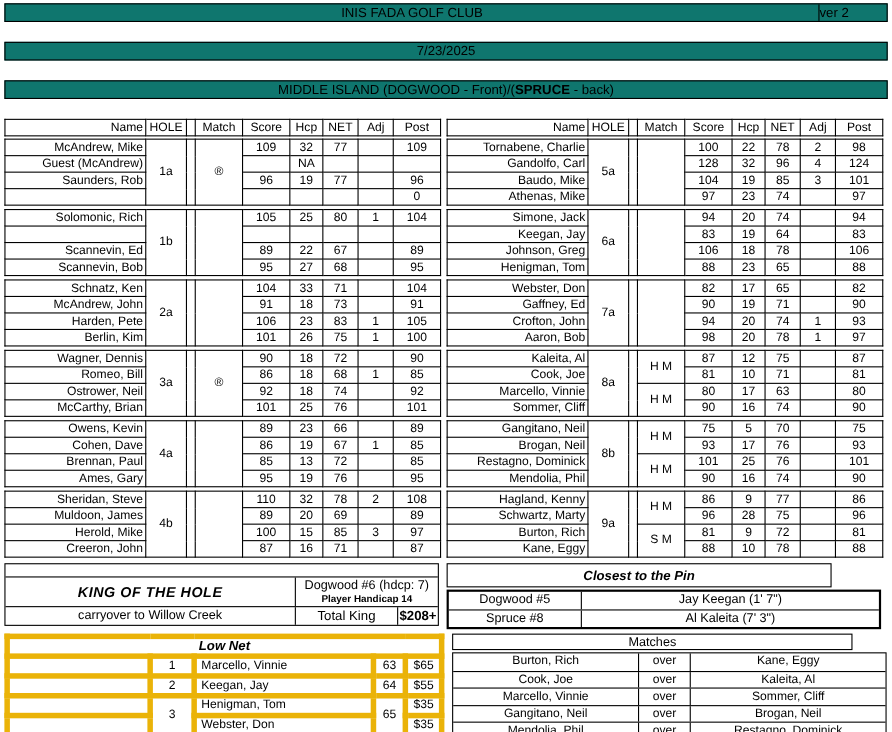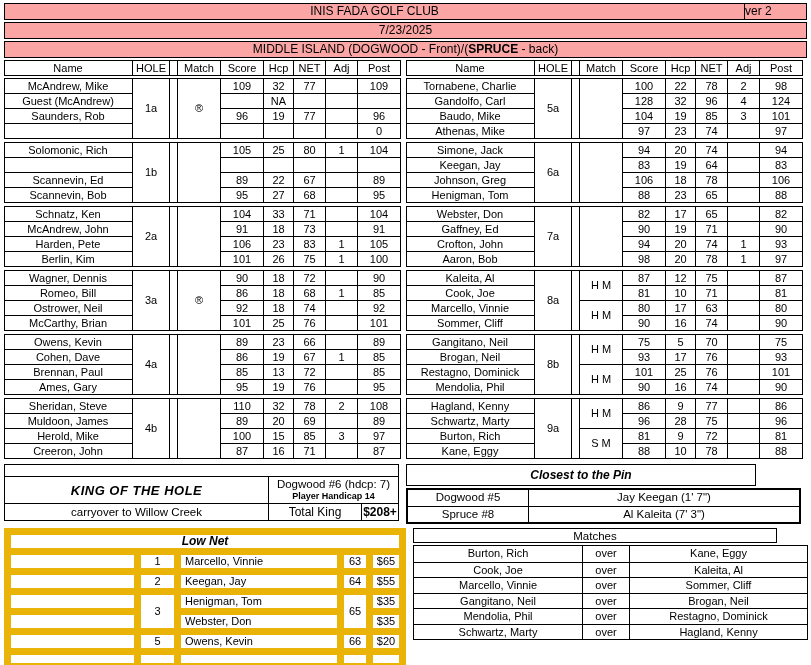--- a/index.html
+++ b/index.html
@@ -1,32 +1,32 @@
 <!DOCTYPE html>
 <html><head>
 <meta charset="utf-8">
 <style>
   *{box-sizing:border-box}
   html,body{margin:0;padding:0;background:#fff}
   body{width:811px;color:#000;font-family:"Liberation Sans","DejaVu Sans",sans-serif;font-size:11px}
   .page{width:811px;padding:3px 4px 4px 4px}
   
-  .hrow{border:1px solid #000;height:17px;line-height:15px;text-align:center;font-size:12px;margin-bottom:2px;background:#fca5a5}
+  .hrow{border:1px solid #000;height:17px;line-height:15px;text-align:center;font-size:12px;margin-bottom:18px;background:#0f766e}
   .hrow.flexrow{display:flex;align-items:stretch}
   .club{flex:1;text-align:center}
   .ver{width:62px;border-left:1px solid #000;text-align:left}
   .small-note{font-size:9px;font-weight:bold}
   .bold{font-weight:bold}
   
   .halves{display:flex;gap:7px;align-items:flex-start}
   .half{width:395px}
   table.grid{border-collapse:collapse;table-layout:fixed;width:395px;margin:0 0 3px 0}
   table.grid td{border:1px solid #000;height:15px;padding:0 2px;font-size:11px;line-height:13px;white-space:nowrap;overflow:hidden;vertical-align:middle;background:#fff}
   table.grid td.c{text-align:center;padding:0 1px}
-  table.grid td.nm{text-align:center;padding-left:1px}
+  table.grid td.nm{text-align:right;padding-left:1px}
   table.grid td.sp{padding:0;background:#fff}
   table.grid.hdrt{margin-bottom:2px}
   col.w-name{width:128px}col.w-hole{width:37px}col.w-sp{width:8px}col.w-match{width:43px}
   col.w-score{width:43px}col.w-hcp{width:30px}col.w-net{width:32px}col.w-adj{width:32px}col.w-post{width:43px}
   
   .bottom1{display:flex;gap:7px;margin-top:2px;align-items:flex-start}
   .bottom2{display:flex;gap:7px;margin-top:4px;align-items:flex-start}
   .box{border:1px solid #000;background:#fff;width:395px}
   .king-empty{height:12px;border-bottom:1px solid #000}
   .king-mid{display:flex;align-items:stretch}
@@ -38,21 +38,21 @@
   .king-carry{width:263px;text-align:center;font-size:11.5px;line-height:16px}
   .king-total{width:93px;border-left:1px solid #000;text-align:center;font-size:12px;line-height:16px}
   .king-val{flex:1;border-left:1px solid #000;text-align:center;font-size:12px;font-weight:bold;line-height:16px}
   .pin-hdr{height:22px;display:flex;align-items:center;justify-content:center;font-size:12px;font-weight:bold;font-style:italic;margin-bottom:2px}
   .pin-rows{border:2px solid #000;margin-bottom:0}
   .pin-row{display:flex;height:16px;align-items:stretch}
   .pin-row + .pin-row{border-top:1px solid #000}
   .pin-hole{width:120px;text-align:center;font-size:11.5px;line-height:15px}
   .pin-winner{flex:1;border-left:1px solid #000;text-align:center;font-size:11.5px;line-height:15px}
   table.lownet{border-collapse:collapse;table-layout:fixed;width:395px}
-  table.lownet td{border:7px solid #eab308;height:15px;padding:0 2px;font-size:11px;line-height:13px;white-space:nowrap;overflow:hidden;vertical-align:middle}
+  table.lownet td{border:5px solid #eab308;height:15px;padding:0 2px;font-size:11px;line-height:13px;white-space:nowrap;overflow:hidden;vertical-align:middle}
   table.lownet td.t{text-align:center;font-size:12px;font-weight:bold;font-style:italic}
   table.lownet td.c{text-align:center}
   table.lownet td.nm{text-align:left;padding-left:4px}
   col.ln-blank{width:130px}col.ln-rank{width:40px}col.ln-name{width:163px}col.ln-net{width:29px}col.ln-prize{width:33px}
   .matches-hdr{height:15px;text-align:center;font-size:11.5px;line-height:14px;margin-bottom:2px}
   .match-rows{border:1px solid #000}
   .match-row{display:flex;height:15.5px;align-items:stretch}
   .match-row + .match-row{border-top:1px solid #000}
   .m-winner{width:168px;text-align:center;font-size:11px;line-height:14px}
   .m-over{width:47px;border-left:1px solid #000;text-align:center;font-size:11px;line-height:14px}

